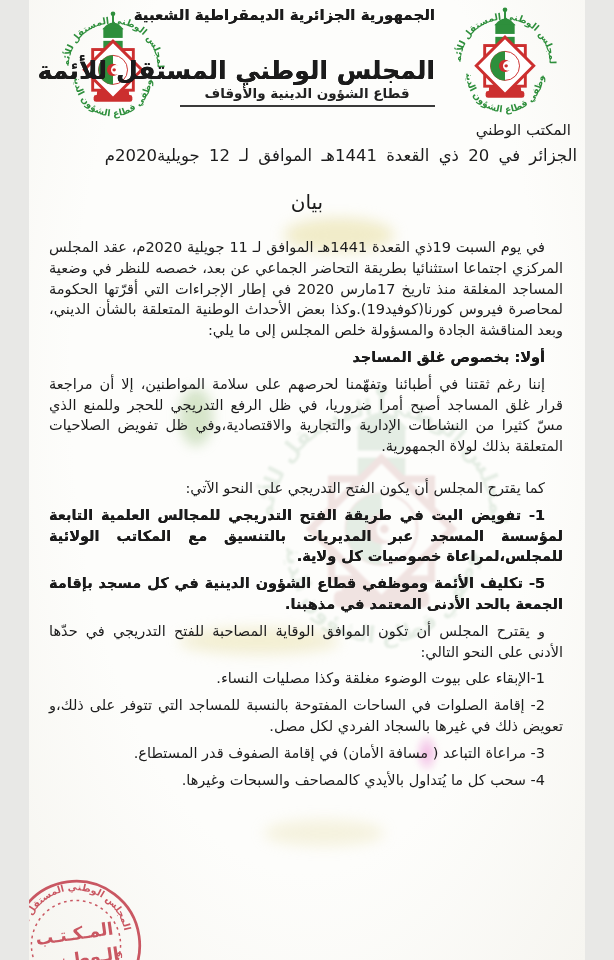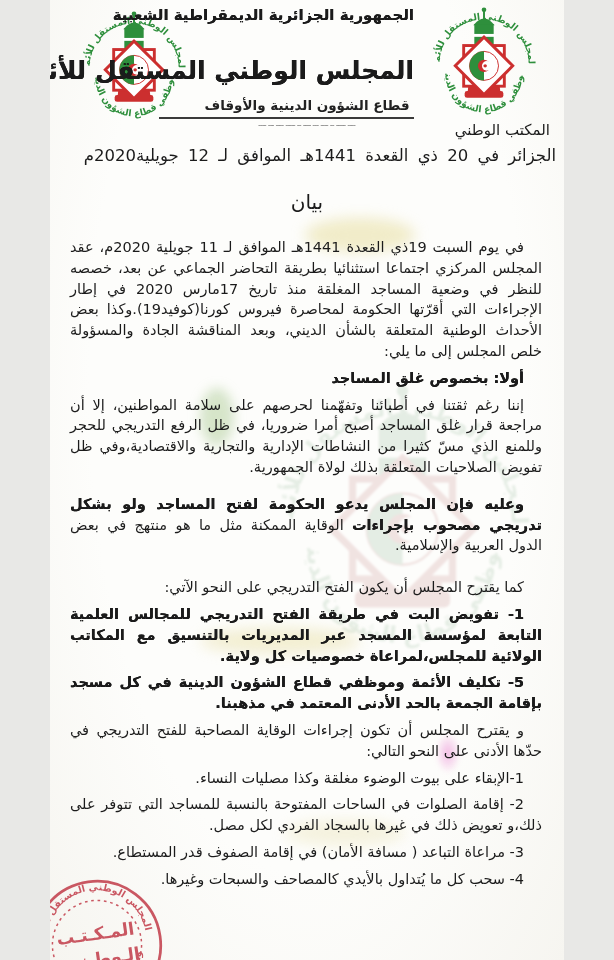--- a/index.html
+++ b/index.html
@@ -1,35 +1,35 @@
 <!DOCTYPE html>
 <html lang="ar" dir="rtl"><head>
 <meta charset="utf-8">
 <style>
   html,body{margin:0;padding:0;background:#e8e8e6;}
   .page{
     position:relative;
-    width:514px;height:960px;
+    width:556px;height:960px;
     margin:0 auto;
     background:radial-gradient(ellipse at 50% 40%, #fdfdfb 60%, #f6f5f0 100%);
     overflow:hidden;
     font-family:"DejaVu Sans", sans-serif;
     color:#1b1b1b;
     direction:rtl;
   }
   
   .logo{position:absolute;width:120px;height:120px;}
   .logo-left{left:24px;top:6px;}
   .logo-right{right:20px;top:2px;}
   .header-center{position:absolute;top:6px;left:150px;right:150px;text-align:center;}
   .republic-title{font-size:15px;font-weight:bold;letter-spacing:-0.5px;
     text-shadow:0 0 .6px #000;white-space:nowrap;}
   .org-title{font-size:25px;font-weight:bold;margin-top:32px;white-space:nowrap;
     text-shadow:0 0 .5px #000;}
-  .org-subtitle{font-size:13.5px;font-weight:bold;margin-top:12px;color:#222;}
+  .org-subtitle{font-size:13.5px;font-weight:bold;margin-top:0;color:#222;}
   .header-rule{width:255px;border:0;border-top:2px solid #3a3a3a;margin:4px auto 1px auto;}
   .address-line{font-size:6.5px;color:#5a5a5a;letter-spacing:.5px;filter:blur(.4px);}
   .office-label{position:absolute;top:121px;right:14px;font-size:15px;font-weight:normal;}
   .date-line{position:absolute;top:146px;right:8px;left:8px;font-size:16.5px;
     word-spacing:4px;text-align:right;white-space:nowrap;}
   .doc-title{position:absolute;top:190px;left:0;right:0;text-align:center;
     font-size:20px;font-weight:normal;letter-spacing:1px;}
   
   .body-text{position:absolute;top:231px;right:16px;left:14px;
     font-size:14.5px;line-height:20.8px;text-align:justify;}
@@ -121,36 +121,34 @@
   </svg>
   <svg class="logo logo-right" viewBox="0 0 124 124">
     <use href="#org-logo"></use>
   </svg>
 
   <div class="header-center">
     <div class="republic-title">الجمهورية الجزائرية الديمقراطية الشعبية</div>
     <div class="org-title">المجلس الوطني المستقل للأئمة وموظفي</div>
     <div class="org-subtitle">قطاع الشؤون الدينية والأوقاف</div>
     <hr class="header-rule">
-    <div class="address-line">ــــ ـــــ ــ ــــ ـــ ــــ ــ ـــــ ــــ ـــ ــــ</div>
   </div>
 
   <div class="office-label">المكتب الوطني</div>
   <div class="date-line">الجزائر في 20 ذي القعدة 1441هـ الموافق لـ 12 جويلية2020م</div>
   <div class="doc-title">بيان</div>
 
   <div class="body-text">
     <p>في يوم السبت 19ذي القعدة 1441هـ الموافق لـ 11 جويلية 2020م، عقد المجلس المركزي اجتماعا استثنائيا بطريقة التحاضر الجماعي عن بعد، خصصه للنظر في وضعية المساجد المغلقة منذ تاريخ 17مارس 2020 في إطار الإجراءات التي أقرّتها الحكومة لمحاصرة فيروس كورنا(كوفيد19).وكذا بعض الأحداث الوطنية المتعلقة بالشأن الديني، وبعد المناقشة الجادة والمسؤولة خلص المجلس إلى ما يلي:</p>
     <p class="sec-heading">أولا: بخصوص غلق المساجد</p>
     <p>إننا رغم ثقتنا في أطبائنا وتفهّمنا لحرصهم على سلامة المواطنين، إلا أن مراجعة قرار غلق المساجد أصبح أمرا ضروريا، في ظل الرفع التدريجي للحجر وللمنع الذي مسّ كثيرا من النشاطات الإدارية والتجارية والاقتصادية،وفي ظل تفويض الصلاحيات المتعلقة بذلك لولاة الجمهورية.</p>
-    <p class="gap-md"><span class="b">وعليه فإن المجلس يدعو الحكومة لفتح المساجد ولو بشكل تدريجي مصحوب بإجراءات</span><span> الوقاية الممكنة مثل ما هو منتهج في بعض الدول العربية والإسلامية.</span></p>
     <p class="gap-lg">كما يقترح المجلس أن يكون الفتح التدريجي على النحو الآتي:</p>
     <p class="b list-item">1- تفويض البت في طريقة الفتح التدريجي للمجالس العلمية التابعة لمؤسسة المسجد عبر المديريات بالتنسيق مع المكاتب الولائية للمجلس،لمراعاة خصوصيات كل ولاية.</p>
     <p class="b list-item">5- تكليف الأئمة وموظفي قطاع الشؤون الدينية في كل مسجد بإقامة الجمعة بالحد الأدنى المعتمد في مذهبنا.</p>
-    <p>و يقترح المجلس أن تكون إجراءات الوقاية المصاحبة للفتح التدريجي في حدّها الأدنى على النحو التالي:</p>
+    <p>و يقترح المجلس أن تكون الموافق الوقاية المصاحبة للفتح التدريجي في حدّها الأدنى على النحو التالي:</p>
     <p class="sub-item">1-الإبقاء على بيوت الوضوء مغلقة وكذا مصليات النساء.</p>
     <p class="sub-item">2- إقامة الصلوات في الساحات المفتوحة بالنسبة للمساجد التي تتوفر على ذلك،و تعويض ذلك في غيرها بالسجاد الفردي لكل مصل.</p>
     <p class="sub-item">3- مراعاة التباعد ( مسافة الأمان) في إقامة الصفوف قدر المستطاع.</p>
     <p class="sub-item">4- سحب كل ما يُتداول بالأيدي كالمصاحف والسبحات وغيرها.</p>
   </div>
 
   <svg class="stamp" viewBox="0 0 130 130">
     <use href="#office-stamp"></use>
   </svg>
 

